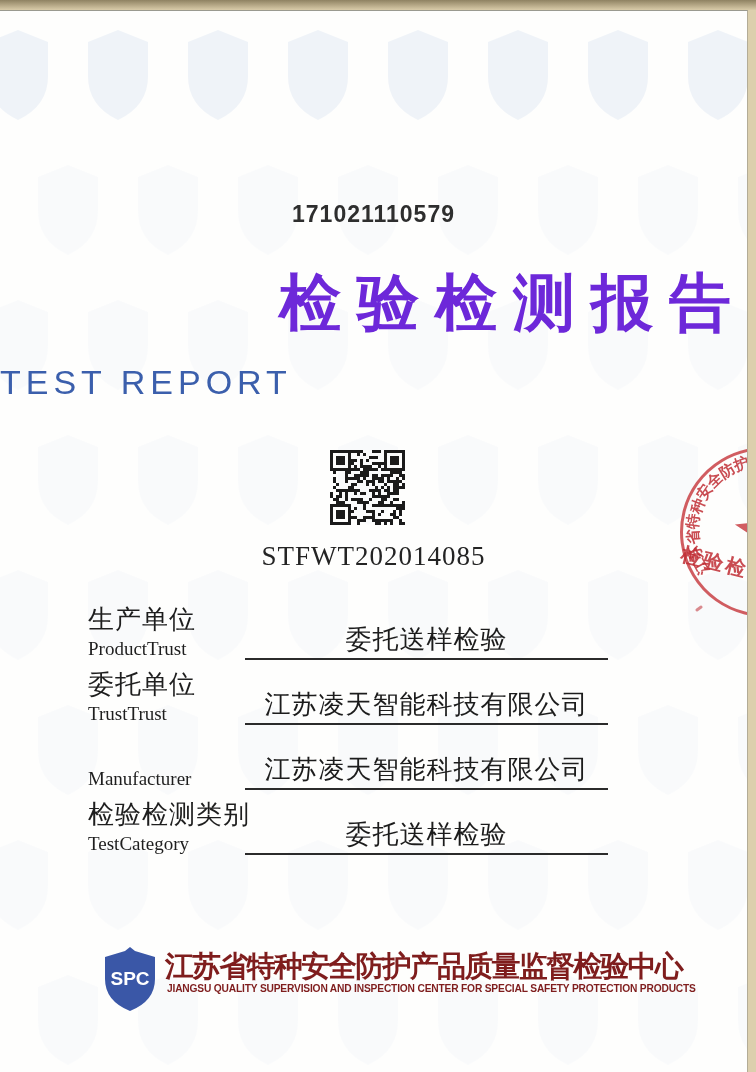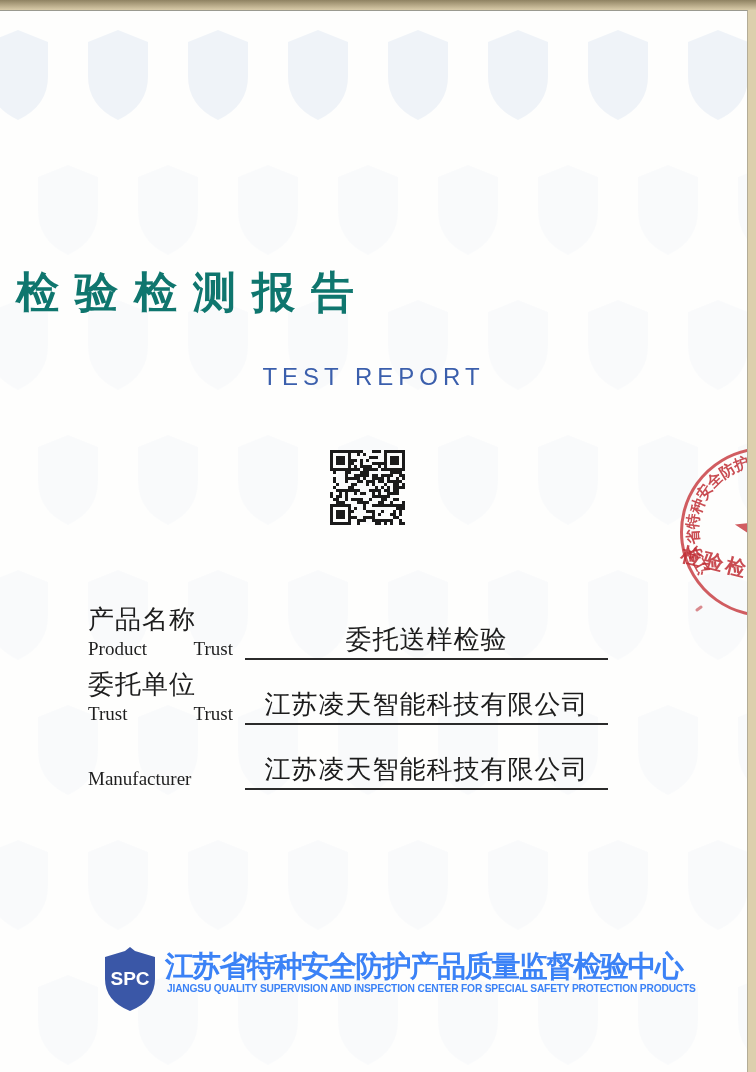--- a/index.html
+++ b/index.html
@@ -20,53 +20,53 @@
 
   
   .cma{position:absolute;left:0;top:106px;width:100%;text-align:center;}
   .cma svg{display:inline-block;}
   .cma-number{
     position:absolute;left:0;top:190px;width:100%;text-align:center;
     font-size:23px;font-weight:600;color:#2e2e2e;letter-spacing:1px;
   }
 
   .title-zh{
-    position:absolute;left:0;top:258px;width:100%;text-align:left;
-    font-size:43px;font-weight:bold;color:#0f766e;
+    position:absolute;left:0;top:258px;width:100%;text-align:right;
+    font-size:62px;font-weight:bold;color:#6d28d9;
     letter-spacing:16px;text-indent:16px;line-height:1.1;
   }
   .title-en{
-    position:absolute;left:0;top:352px;width:100%;text-align:center;
-    font-size:24px;color:#3b5fac;letter-spacing:5px;font-weight:500;
+    position:absolute;left:0;top:352px;width:100%;text-align:left;
+    font-size:34px;color:#3b5fac;letter-spacing:5px;font-weight:500;
   }
 
   .qr{position:absolute;left:330px;top:439px;width:75px;height:75px;
     display:grid;grid-template-columns:repeat(25,3px);grid-auto-rows:3px;}
   .qr i{display:block;}
   .qr i.on{background:#1b1b1b;}
 
   .report-code{
     position:absolute;left:0;top:530px;width:100%;text-align:center;
     font-family:"Liberation Serif",serif;font-size:27px;color:#242424;letter-spacing:1px;
   }
 
   
   .field{position:absolute;left:88px;width:540px;height:62px;}
   .f-zh{position:absolute;left:0;top:0;font-family:"Liberation Serif",serif;
     font-size:26px;color:#1e1e1e;letter-spacing:1px;white-space:nowrap;}
-  .f-en{position:absolute;left:0;top:36px;width:145px;display:flex;justify-content:space-between;
+  .f-en{position:absolute;left:0;top:36px;width:145px;display:flex;
     font-family:"Liberation Serif",serif;font-size:19px;color:#1e1e1e;}
   .f-en.single{justify-content:flex-start;}
   .f-line{position:absolute;left:157px;top:22px;width:363px;height:34px;
     border-bottom:2px solid #2b2b2b;text-align:center;
     font-family:"Liberation Serif",serif;font-size:26px;color:#1c1c1c;
     line-height:32px;letter-spacing:1px;white-space:nowrap;}
 
   
-  .footer{position:absolute;left:101px;top:930px;width:600px;height:80px;color:#3b82f6;}
+  .footer{position:absolute;left:101px;top:930px;width:600px;height:80px;color:#7f1d1d;}
   .footer-shield{position:absolute;left:0;top:4px;}
   .footer-zh{
     position:absolute;left:64px;top:6px;width:495px;
     font-size:29px;font-weight:bold;letter-spacing:-1.5px;white-space:nowrap;
     transform:scaleX(0.99);transform-origin:left;
   }
   .footer-en{
     position:absolute;left:66px;top:41px;width:560px;
     font-size:11px;font-weight:bold;letter-spacing:-0.2px;white-space:nowrap;
     transform:scaleX(0.93);transform-origin:left;
@@ -281,20 +281,21 @@
           <path d="M38,4 L8,16 V50 Q8,80 38,94 Q68,80 68,50 V16 Z" fill="#89a8d6"></path>
         </svg></div>
       <div class="wm-shield" style="left: 630px; top: 960px; opacity: 0.035;"><svg width="76" height="96" viewBox="0 0 76 96">
           <path d="M38,4 L8,16 V50 Q8,80 38,94 Q68,80 68,50 V16 Z" fill="#89a8d6"></path>
         </svg></div>
       <div class="wm-shield" style="left: 730px; top: 960px; opacity: 0.035;"><svg width="76" height="96" viewBox="0 0 76 96">
           <path d="M38,4 L8,16 V50 Q8,80 38,94 Q68,80 68,50 V16 Z" fill="#89a8d6"></path>
         </svg></div>
     </div>
 
+  <div class="cma-number">171021110579</div>
 
   <div class="title-zh">检验检测报告</div>
   <div class="title-en">TEST REPORT</div>
 
   <div class="qr" id="qr">
       <i class="on"></i>
       <i class="on"></i>
       <i class="on"></i>
       <i class="on"></i>
       <i class="on"></i>
@@ -913,23 +914,24 @@
       <i></i>
       <i class="on"></i>
       <i></i>
       <i class="on"></i>
       <i></i>
       <i></i>
       <i class="on"></i>
       <i class="on"></i>
     </div>
 
+  <div class="report-code">STFWT202014085</div>
 
   <div class="field" style="top:591px">
-    <div class="f-zh">产品名称</div>
+    <div class="f-zh">生产单位</div>
     <div class="f-en">
         <span>Product</span>
         <span>Trust</span>
       </div>
     <div class="f-line">委托送样检验</div>
   </div>
 
   <div class="field" style="top:656px">
     <div class="f-zh">委托单位</div>
     <div class="f-en">
@@ -939,20 +941,28 @@
     <div class="f-line">江苏凌天智能科技有限公司</div>
   </div>
 
   <div class="field" style="top:721px">
     <div class="f-en single">
         <span>Manufacturer</span>
       </div>
     <div class="f-line">江苏凌天智能科技有限公司</div>
   </div>
 
+  <div class="field" style="top:786px">
+    <div class="f-zh">检验检测类别</div>
+    <div class="f-en">
+        <span>Test</span>
+        <span>Category</span>
+      </div>
+    <div class="f-line">委托送样检验</div>
+  </div>
 
   <div class="footer">
     <svg class="footer-shield" width="58" height="68" viewBox="0 0 58 68">
       <path d="M29,2 L24,6 L4,12 V34 Q4,56 29,66 Q54,56 54,34 V12 L34,6 Z" fill="#3a57a7"></path>
       <text x="29" y="40" text-anchor="middle" font-family="Liberation Sans,sans-serif" font-size="19" font-weight="bold" fill="#ffffff">SPC</text>
     </svg>
     <div class="footer-zh">江苏省特种安全防护产品质量监督检验中心</div>
     <div class="footer-en">JIANGSU QUALITY SUPERVISION AND INSPECTION CENTER FOR SPECIAL SAFETY PROTECTION PRODUCTS</div>
   </div>
 

